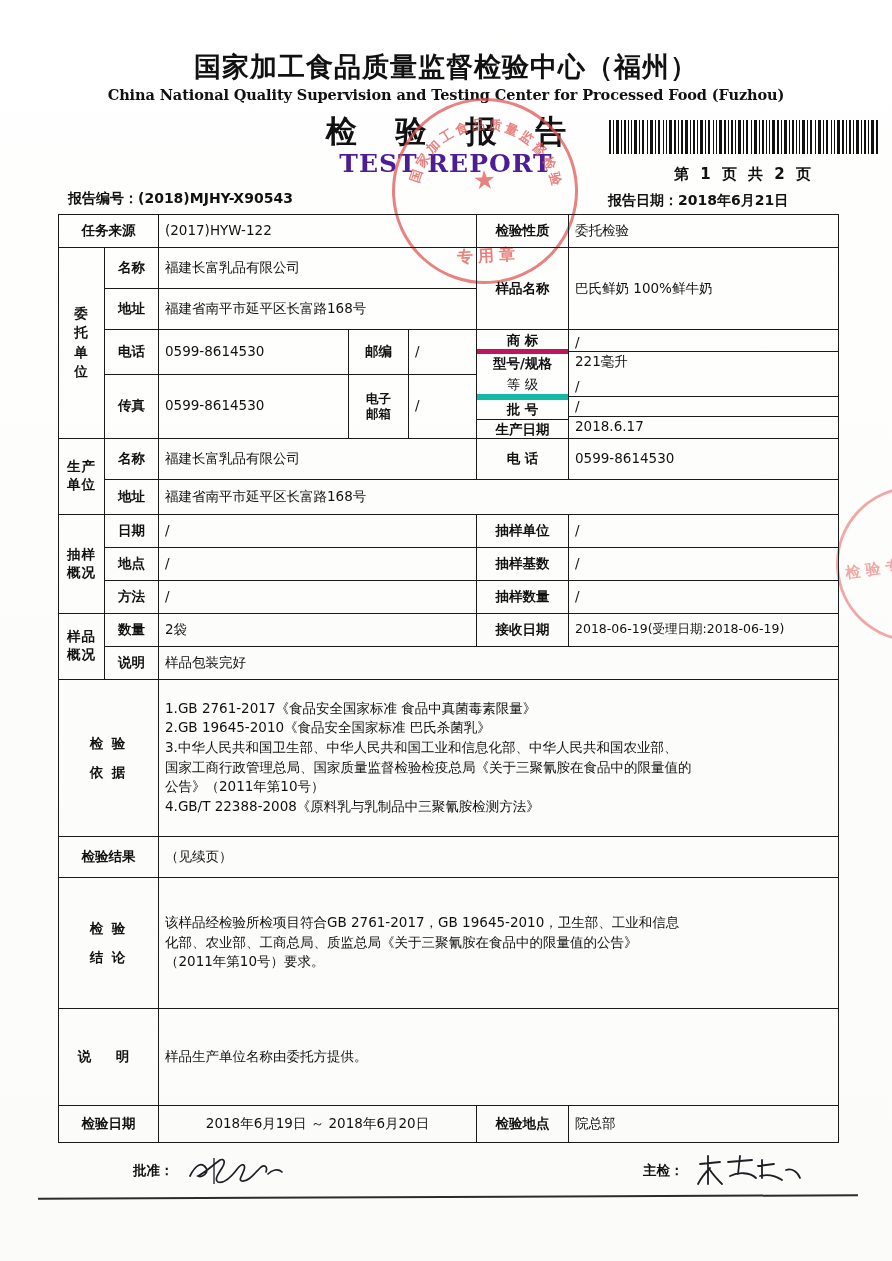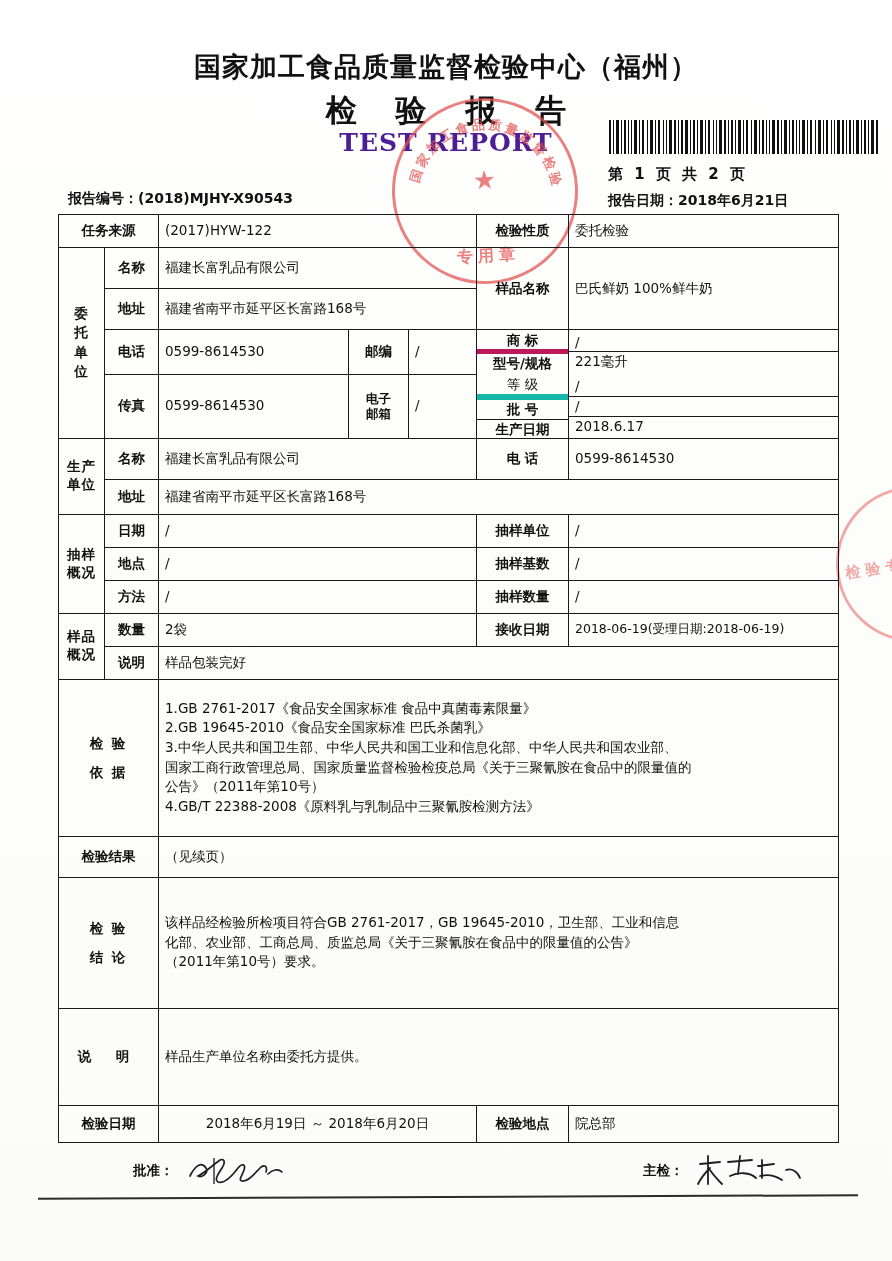--- a/index.html
+++ b/index.html
@@ -39,21 +39,21 @@
     font-family:"DejaVu Serif","Liberation Serif",serif;
     margin-top:-4px;
     color:#4c1d95;
   }
 
   
   .barcode-wrap{position:absolute;left:608px;top:120px;width:272px;}
   .barcode{height:34px;width:272px;}
   .page-no{
     margin-top:7px;font-size:15px;letter-spacing:3px;font-weight:bold;
-    text-align:left;
+    text-align:center;
   }
   .report-date{
     position:absolute;left:608px;top:192px;font-size:14px;font-weight:bold;
     white-space:nowrap;
   }
   .report-no{
     position:absolute;left:68px;top:190px;font-size:14px;font-weight:bold;
     white-space:nowrap;
   }
 
@@ -138,20 +138,21 @@
   .footnote .l2{margin-left:26px;}
 </style>
 </head>
 <body>
 
 <div class="page">
   <div class="scan-tint"></div>
 
   <div class="header">
     <div class="org-cn">国家加工食品质量监督检验中心（福州）</div>
+    <div class="org-en">China National Quality Supervision and Testing Center for Processed Food (Fuzhou)</div>
     <div class="title-cn">检 验 报 告</div>
     <div class="title-en">TEST REPORT</div>
   </div>
 
   <div class="barcode-wrap">
     <svg class="barcode" viewBox="0 0 272 34" preserveAspectRatio="none">
       <g fill="#111">
         <rect x="1" y="0" width="2" height="34"></rect>
           <rect x="5" y="0" width="1" height="34"></rect>
         <rect x="8" y="0" width="3" height="34"></rect>

